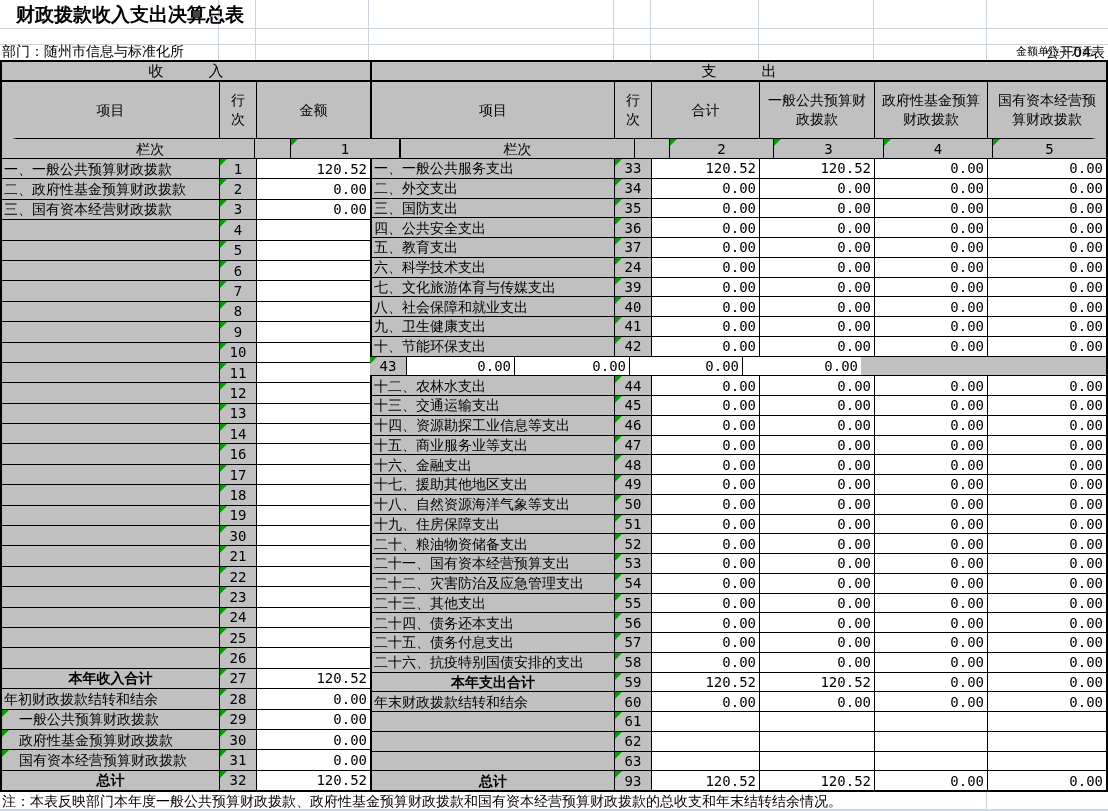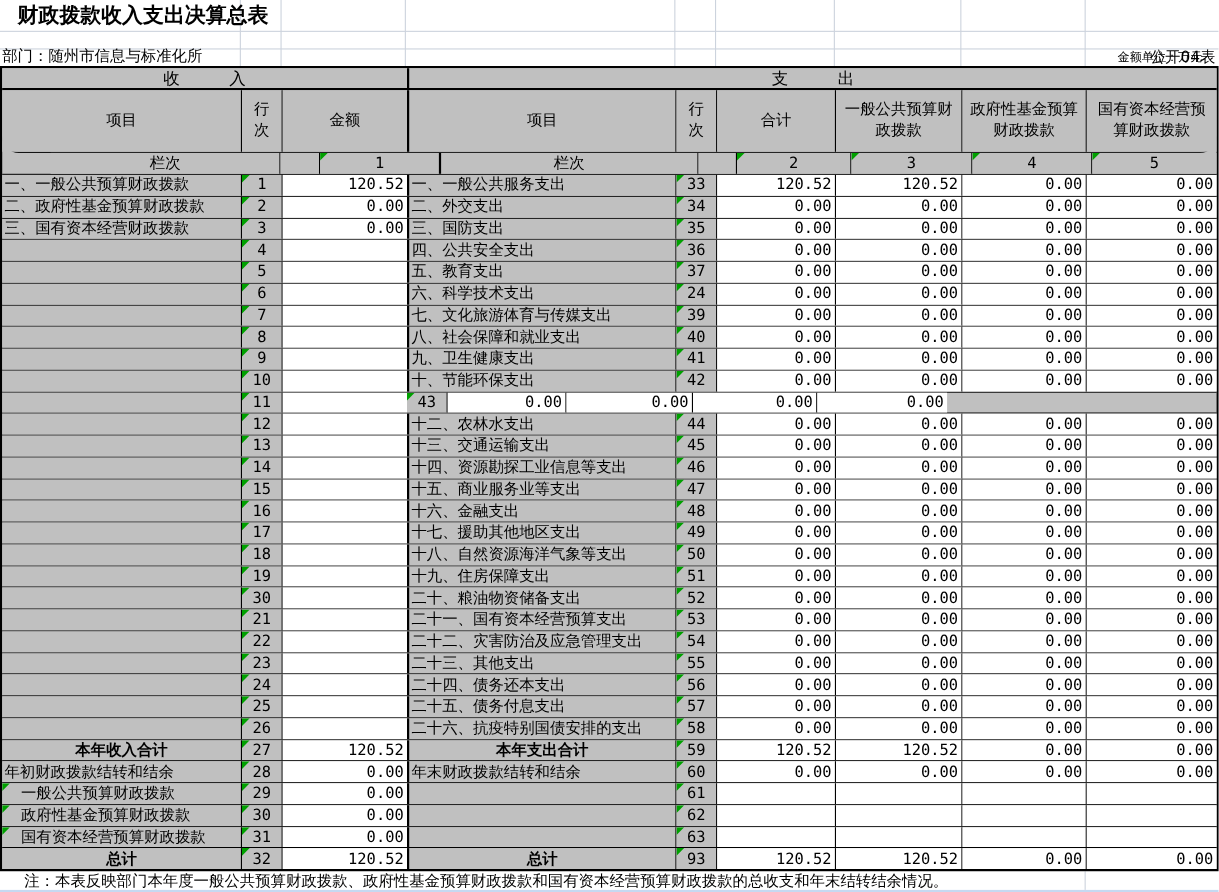--- a/index.html
+++ b/index.html
@@ -48,21 +48,21 @@
   .lbl.total{font-weight:bold;justify-content:center;padding-left:0;}
   .lbl.sub{padding-left:17px;}
   .num{justify-content:flex-end;padding-right:3px;font-family:"DejaVu Sans Mono","Liberation Mono",monospace;}
   .rno{justify-content:center;font-family:"DejaVu Sans Mono","Liberation Mono",monospace;}
   .flag{position:absolute;top:0;left:0;width:0;height:0;
         border-top:7px solid #00a000;border-right:7px solid transparent;}
   .lbl .flag{display:none;}
   .lbl.sub .flag{display:block;}
   
   .note{position:absolute;left:2px;top:792px;width:1000px;height:19px;line-height:18px;
-        font-size:14px;white-space:nowrap;z-index:2;margin-left:20px;}
+        font-size:14px;white-space:nowrap;z-index:2;}
   .bottom-strip{position:absolute;left:0;top:809px;width:1108px;height:2px;background:#c5d9f1;}
 </style>
 </head>
 <body>
 
 <div id="sheet">
 
   <div class="gv" style="left:218px;top:0;height:60px"></div>
   <div class="gv" style="left:255px;top:0;height:60px"></div>
   <div class="gv" style="left:368px;top:0;height:60px"></div>
@@ -330,32 +330,20 @@
             </div>
             <div class="cell w1 gray rno">
               <i class="flag"></i>
               <span>14</span>
             </div>
             <div class="cell w2 white num">
               <span></span>
             </div>
           </div>
 
-          <div class="row">
-            <div class="cell w0 gray lbl j-label">
-              <span></span>
-            </div>
-            <div class="cell w1 gray rno">
-              <i class="flag"></i>
-              <span>15</span>
-            </div>
-            <div class="cell w2 white num">
-              <span></span>
-            </div>
-          </div>
 
           <div class="row">
             <div class="cell w0 gray lbl j-label">
               <span></span>
             </div>
             <div class="cell w1 gray rno">
               <i class="flag"></i>
               <span>16</span>
             </div>
             <div class="cell w2 white num">

